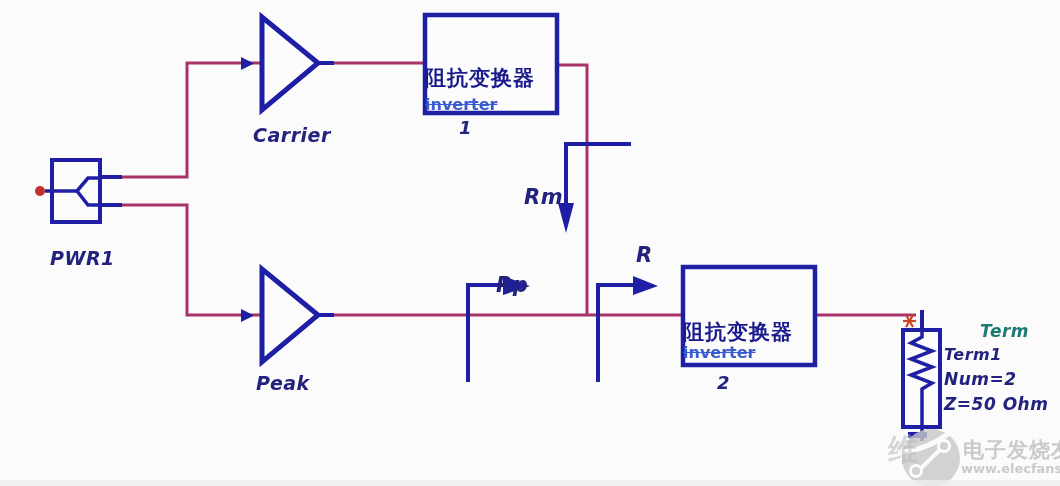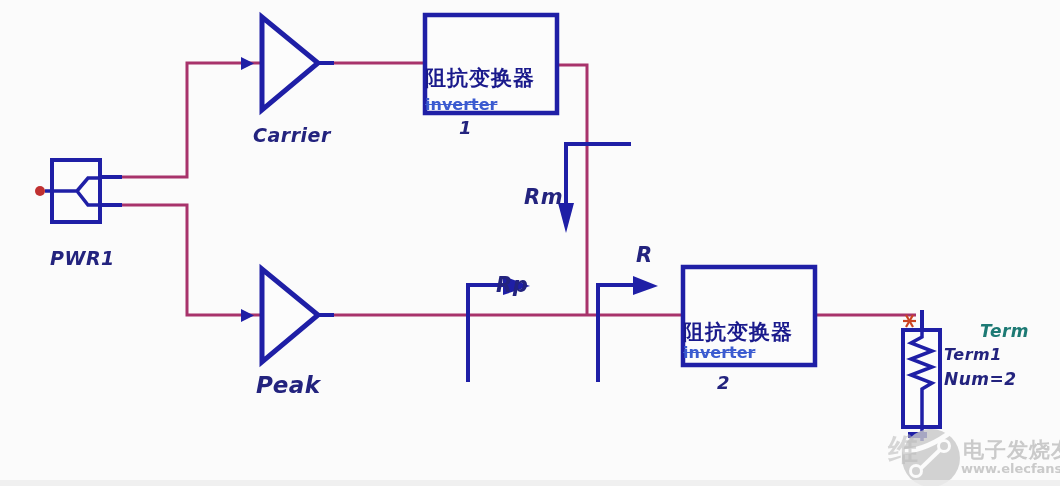--- a/index.html
+++ b/index.html
@@ -92,36 +92,37 @@
       <circle cx="931" cy="458" r="29" fill="#c9c9c9"></circle>
       <path d="M903,452 Q929,449 952,431" stroke="#fbfbfb" stroke-width="5" fill="none"></path>
       <path d="M917,472 L945,445" stroke="#fbfbfb" stroke-width="4"></path>
       <circle cx="916" cy="471" r="5.5" fill="#c9c9c9" stroke="#fbfbfb" stroke-width="3"></circle>
       <circle cx="944" cy="446" r="5.5" fill="#c9c9c9" stroke="#fbfbfb" stroke-width="3"></circle>
     </g>
   </svg>
 
   <div class="lbl hand" style="left:50px;top:247px;font-size:19px;">PWR1</div>
   <div class="lbl hand" style="left:253px;top:124px;font-size:19px;">Carrier</div>
-  <div class="lbl hand" style="left:256px;top:372px;font-size:23px;">Peak</div>
+  <div class="lbl hand" style="left:256px;top:372px;font-size:19px;">Peak</div>
 
   <div class="lbl hand" style="left:524px;top:185px;font-size:21px;">Rm</div>
   <div class="lbl hand" style="left:496px;top:245px;font-size:21px;margin-top:28px;">Rp</div>
   <div class="lbl hand" style="left:636px;top:243px;font-size:21px;">R</div>
 
   <div class="lbl cjk ctr" style="left:425px;top:64px;width:132px;font-size:21px;color:#1a1a8c;">阻抗变换器</div>
   <div class="lbl inv ctr" style="left:425px;top:95px;width:132px;font-size:16px;">inverter</div>
   <div class="lbl hand" style="left:459px;top:117px;font-size:18px;">1</div>
 
   <div class="lbl cjk ctr" style="left:683px;top:318px;width:132px;font-size:21px;color:#1a1a8c;">阻抗变换器</div>
   <div class="lbl inv ctr" style="left:683px;top:343px;width:132px;font-size:16px;">inverter</div>
   <div class="lbl hand" style="left:717px;top:372px;font-size:18px;">2</div>
 
   <div class="lbl hand teal" style="left:944px;top:321px;font-size:17px;margin-left:36px;">Term</div>
   <div class="lbl hand" style="left:944px;top:345px;font-size:16px;">Term1</div>
   <div class="lbl hand" style="left:944px;top:369px;font-size:17px;">Num=2</div>
+  <div class="lbl hand" style="left:944px;top:394px;font-size:17px;">Z=50 Ohm</div>
 
   <div class="lbl wm-glyph" style="left:888px;top:430px;font-size:30px;">维</div>
   <div class="lbl wm-txt cjk" style="left:963px;top:436px;font-size:21px;">电子发烧友</div>
   <div class="lbl wm-txt" style="left:961px;top:461px;font-size:13px;font-weight:bold;">www.elecfans.com</div>
 
   <div class="bottom-strip"></div>
 </div>
 
 </body></html>

